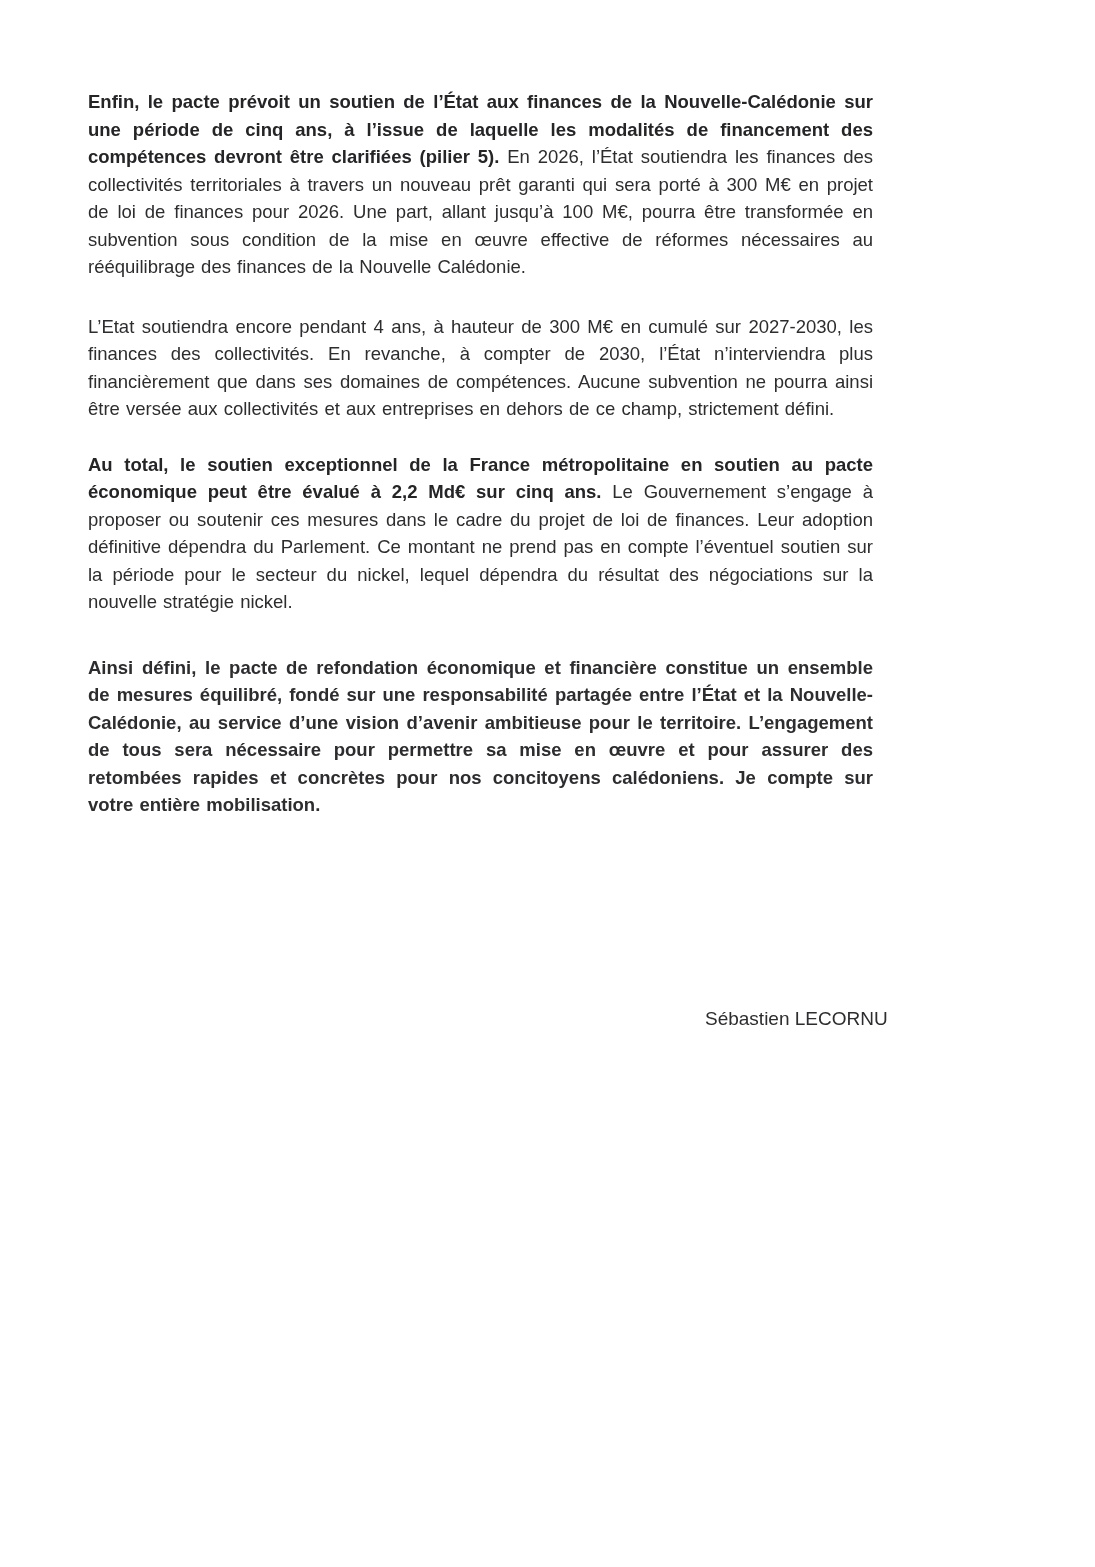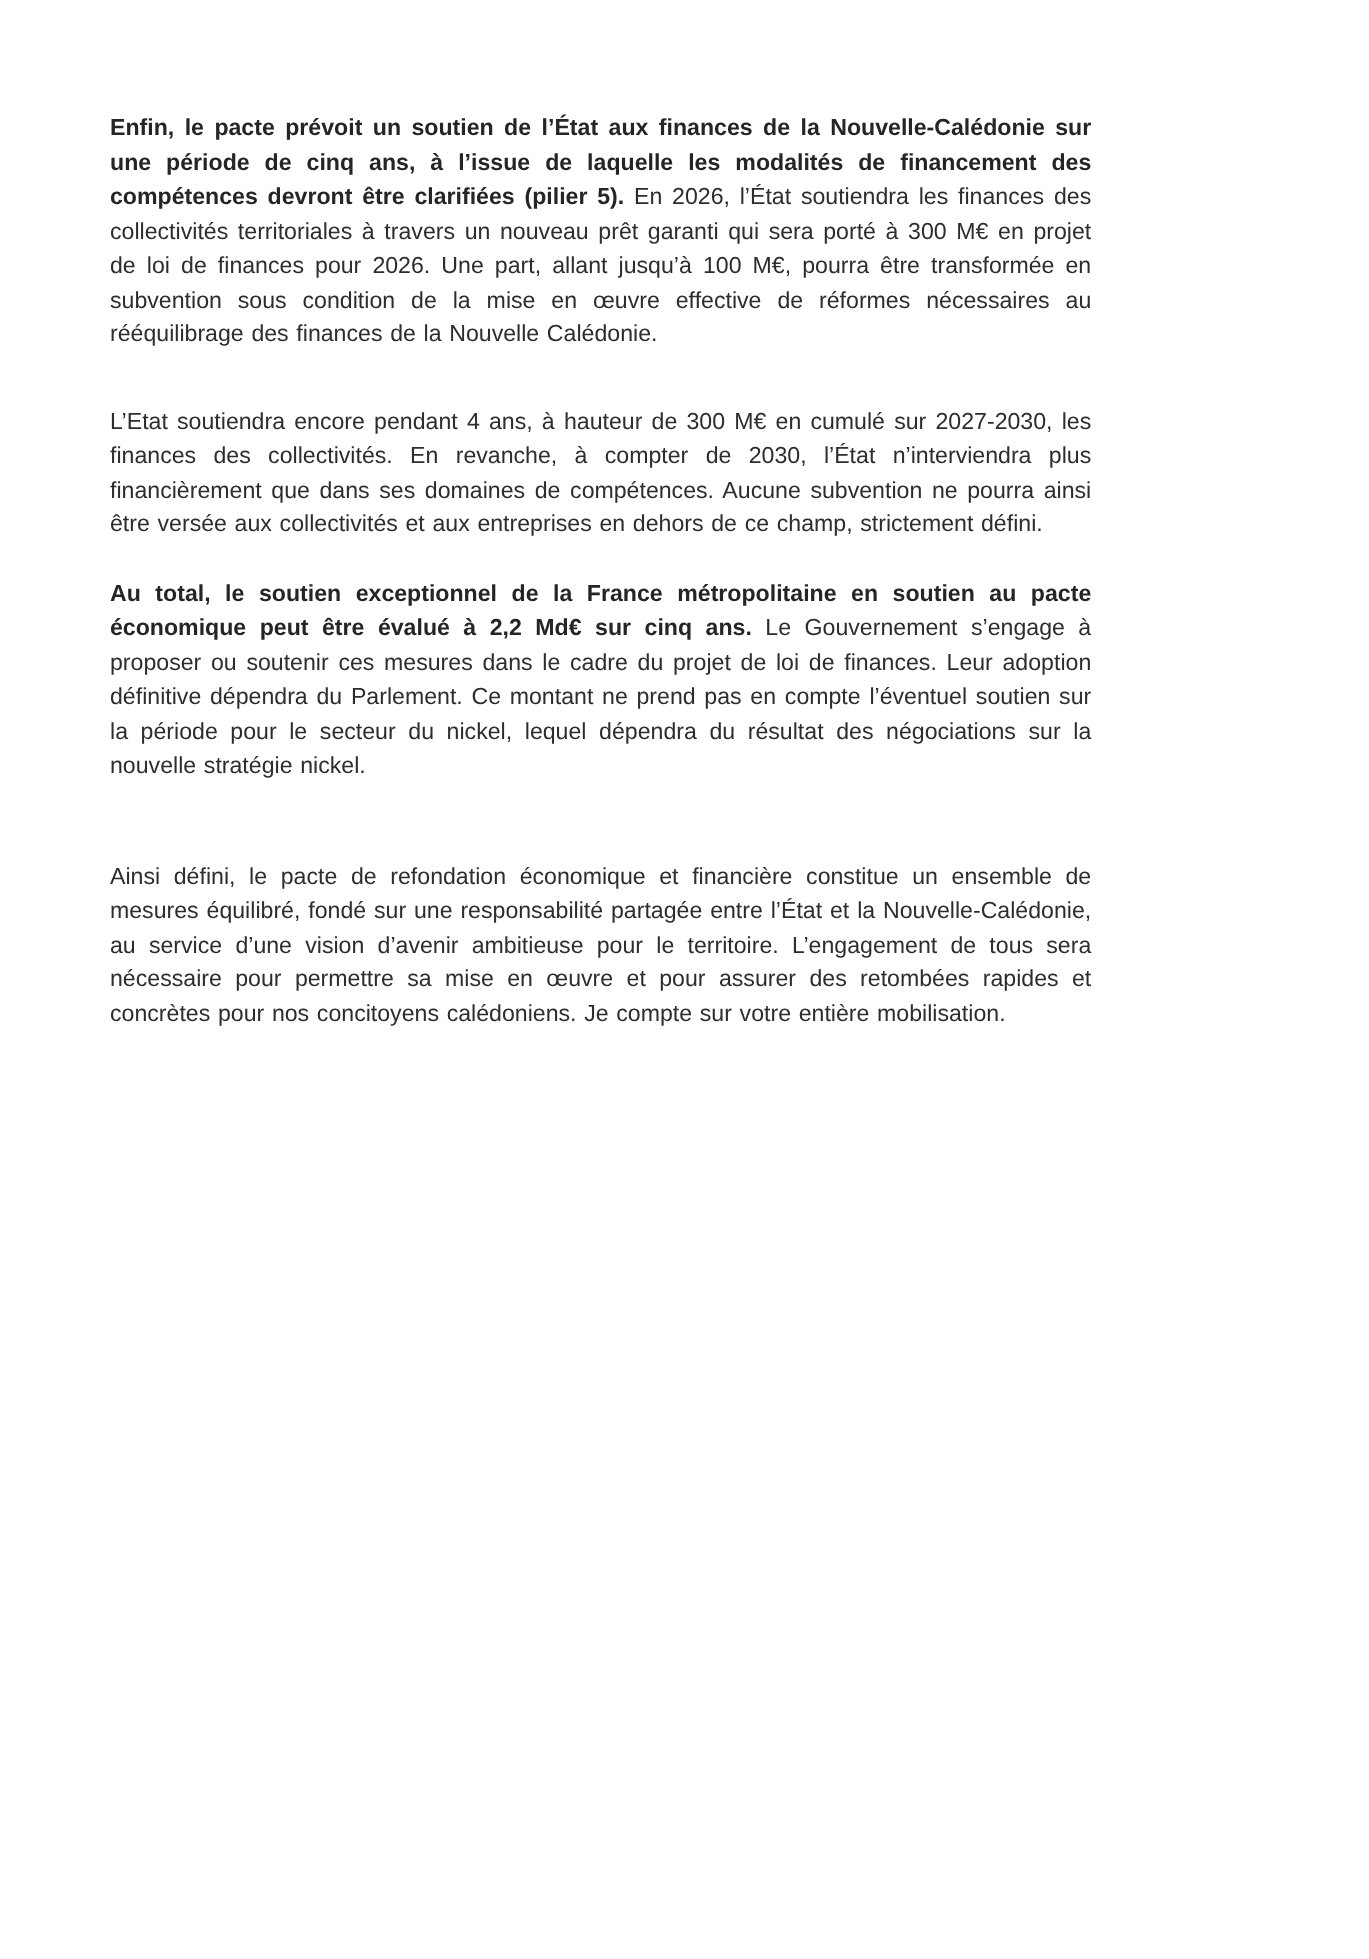--- a/index.html
+++ b/index.html
@@ -26,23 +26,23 @@
     font-size: 18.5px;
     line-height: 27.5px;
     text-align: justify;
     word-spacing: 1px;
     color: #2d2d30;
   }
   .para strong {
     font-weight: 700;
     color: #252528;
   }
-  .p2 { margin-top: 42px; }
+  .p2 { margin-top: 32px; }
   .p3 { margin-top: 28px; }
-  .p4 { margin-top: 61px; }
+  .p4 { margin-top: 38px; font-weight: bold; }
   .signature {
     margin-top: 186px;
     margin-left: 617px;
     font-size: 19px;
     line-height: 27px;
     color: #2d2d30;
     text-align: left;
     white-space: nowrap;
   }
 </style>
@@ -52,14 +52,15 @@
 <main class="page">
 
   <p class="para p1"><strong>Enfin, le pacte prévoit un soutien de l’État aux finances de la Nouvelle-Calédonie sur une période de cinq ans, à l’issue de laquelle les modalités de financement des compétences devront être clarifiées (pilier 5).</strong><span> En 2026, l’État soutiendra les finances des collectivités territoriales à travers un nouveau prêt garanti qui sera porté à 300 M€ en projet de loi de finances pour 2026. Une part, allant jusqu’à 100 M€, pourra être transformée en subvention sous condition de la mise en œuvre effective de réformes nécessaires au rééquilibrage des finances de la Nouvelle Calédonie.</span></p>
 
   <p class="para p2"><span>L’Etat soutiendra encore pendant 4 ans, à hauteur de 300 M€ en cumulé sur 2027-2030, les finances des collectivités. En revanche, à compter de 2030, l’État n’interviendra plus financièrement que dans ses domaines de compétences. Aucune subvention ne pourra ainsi être versée aux collectivités et aux entreprises en dehors de ce champ, strictement défini.</span></p>
 
   <p class="para p3"><strong>Au total, le soutien exceptionnel de la France métropolitaine en soutien au pacte économique peut être évalué à 2,2 Md€ sur cinq ans.</strong><span> Le Gouvernement s’engage à proposer ou soutenir ces mesures dans le cadre du projet de loi de finances. Leur adoption définitive dépendra du Parlement. Ce montant ne prend pas en compte l’éventuel soutien sur la période pour le secteur du nickel, lequel dépendra du résultat des négociations sur la nouvelle stratégie nickel.</span></p>
 
   <p class="para p4"><span>Ainsi défini, le pacte de refondation économique et financière constitue un ensemble de mesures équilibré, fondé sur une responsabilité partagée entre l’État et la Nouvelle-Calédonie, au service d’une vision d’avenir ambitieuse pour le territoire. L’engagement de tous sera nécessaire pour permettre sa mise en œuvre et pour assurer des retombées rapides et concrètes pour nos concitoyens calédoniens. Je compte sur votre entière mobilisation.</span></p>
 
+  <div class="signature">Sébastien LECORNU</div>
 
 </main>
 
 </body></html>

